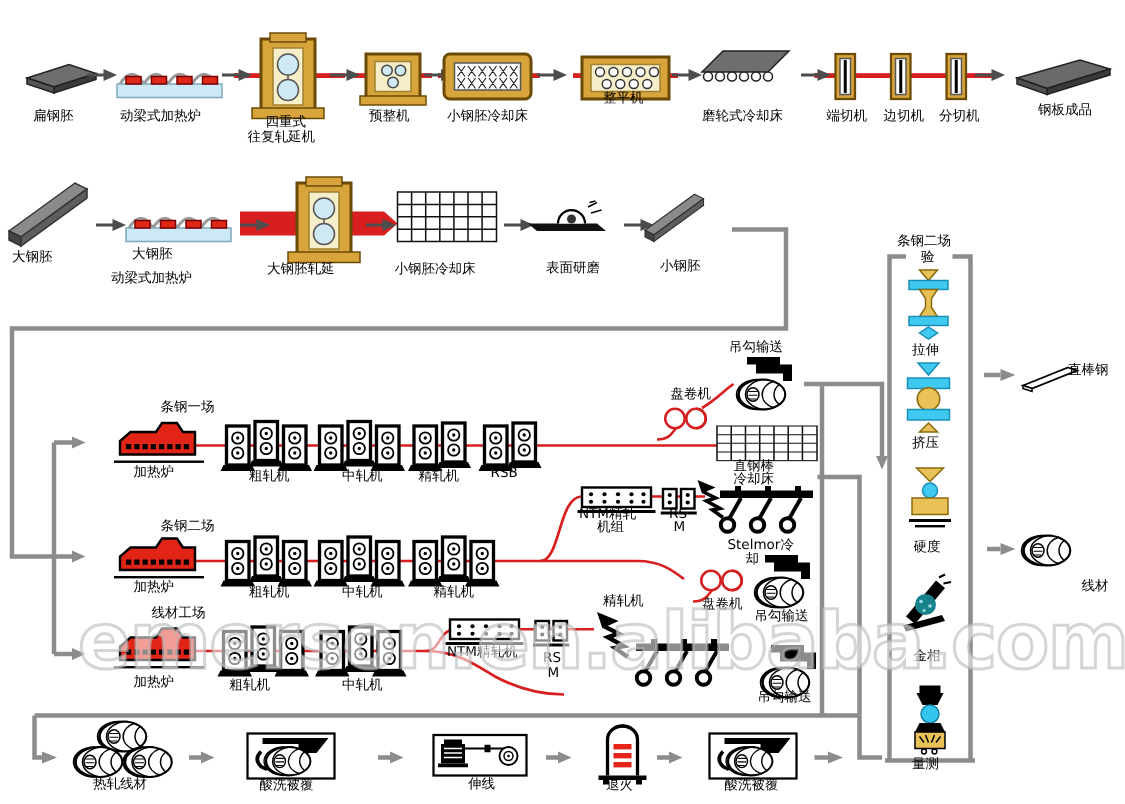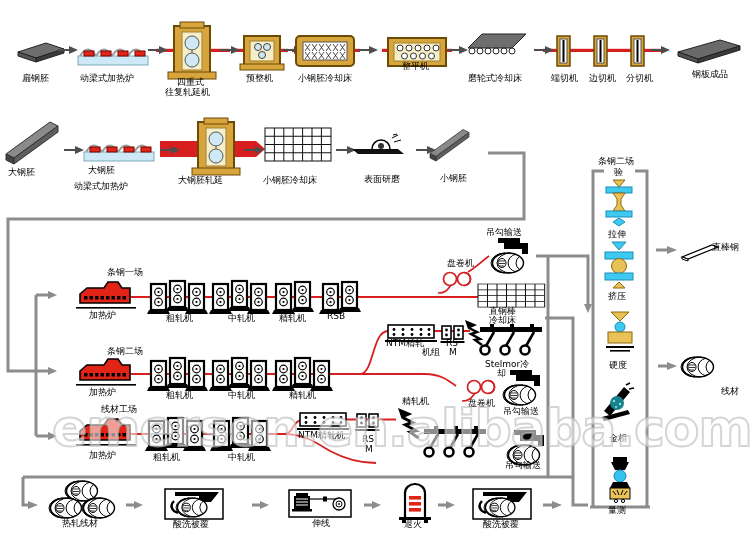--- a/index.html
+++ b/index.html
@@ -457,21 +457,21 @@
 <div class="lbl" style="left:298px;top:431px;">NTM精轧机</div>
 <div class="lbl" style="left:362px;top:435px;">RS</div>
 <div class="lbl" style="left:365px;top:445px;">M</div>
 <div class="lbl" style="left:402px;top:397px;">精轧机</div>
 <div class="lbl" style="left:505px;top:461px;">吊勾输送</div>
 
 <div class="lbl" style="left:447px;top:259px;">盘卷机</div>
 <div class="lbl" style="left:489px;top:307px;">直钢棒</div>
 <div class="lbl" style="left:489px;top:316px;">冷却床</div>
 <div class="lbl" style="left:386px;top:339px;">NTM精轧</div>
-<div class="lbl" style="left:422px;top:348px;">机组</div>
+<div class="lbl" style="left:398px;top:348px;">机组</div>
 <div class="lbl" style="left:446px;top:339px;">RS</div>
 <div class="lbl" style="left:449px;top:348px;">M</div>
 <div class="lbl" style="left:485px;top:360px;">Stelmor冷</div>
 <div class="lbl" style="left:497px;top:369px;">却</div>
 <div class="lbl" style="left:468px;top:399px;">盘卷机</div>
 <div class="lbl" style="left:503px;top:407px;">吊勾输送</div>
 
 <div class="lbl" style="left:598px;top:157px;">条钢二场</div>
 <div class="lbl" style="left:614px;top:168px;">验</div>
 <div class="lbl" style="left:608px;top:230px;">拉伸</div>

